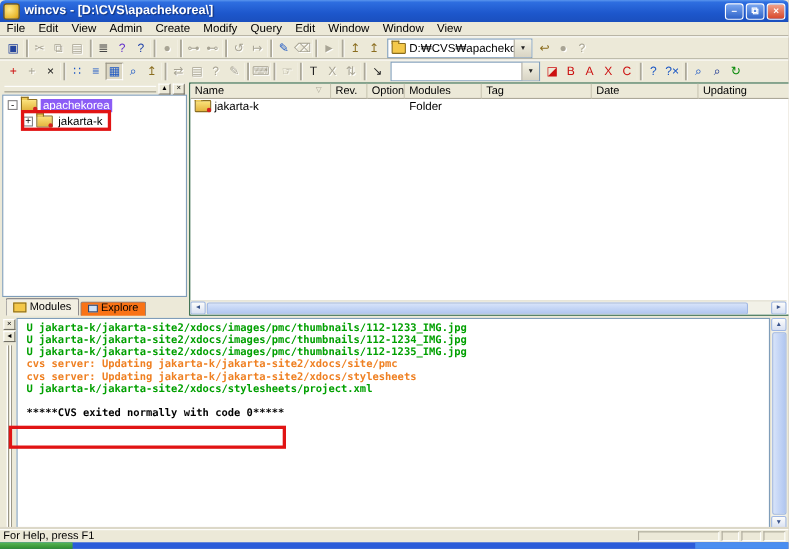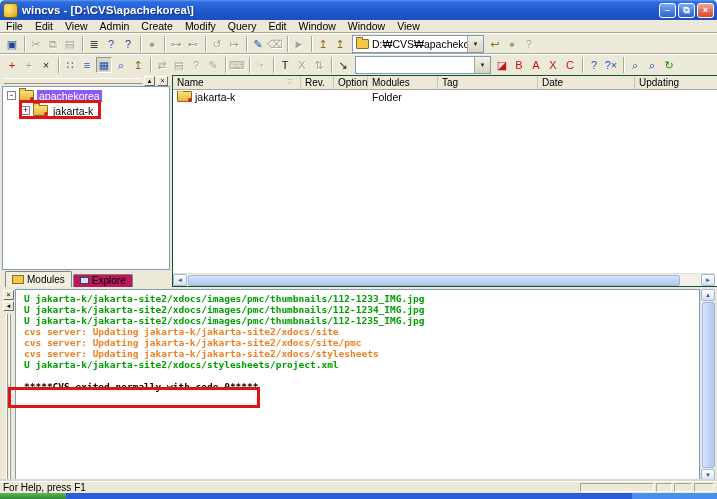--- a/index.html
+++ b/index.html
@@ -59,21 +59,21 @@
     box-sizing:border-box;flex:none;}
   .folder{width:13px;height:9px;background:linear-gradient(#FBE27A,#E3B53E);border:1px solid #8a6d1f;border-radius:1px;
     position:relative;flex:none;}
   .folder::before{content:"";position:absolute;top:-3px;left:-1px;width:5px;height:2px;background:#EFCB55;
     border:1px solid #8a6d1f;border-bottom:none;}
   .folder::after{content:"";position:absolute;right:-1px;bottom:-1px;width:4px;height:4px;background:#D42020;border-radius:50%;}
   .tlabel{white-space:nowrap;padding:0 2px;}
   .tlabel.sel{background:#8b5cf6;color:#fff;}
   .tabsrow{height:17px;display:flex;align-items:flex-end;padding-left:3px;gap:1px;}
   .tab{display:inline-flex;align-items:center;gap:3px;height:13px;padding:0 6px 1px;border:1px solid #848284;border-bottom:none;
-    border-radius:2px 2px 0 0;background:#be185d;font-size:10px;box-sizing:border-box;}
+    border-radius:2px 2px 0 0;background:#f97316;font-size:10px;box-sizing:border-box;}
   .tab.active{height:16px;background:#F2EFE2;}
   .ticon{flex:none;}
   .tab.modules .ticon{width:10px;height:7px;background:#F4C84A;border:1px solid #8a6d1f;}
   .tab.explore .ticon{width:9px;height:7px;background:#cfe2f8;border:1px solid #334466;box-sizing:border-box;}
 
   .filepanel{position:absolute;left:172px;top:1px;width:604px;height:212px;background:#fff;border:1px solid #14532d;
     box-sizing:border-box;overflow:hidden;}
   .flhead{display:flex;height:14px;background:#ECE9D8;position:relative;}
   .hcell{border-right:1px solid #C9C5B2;border-bottom:1px solid #ACA899;box-sizing:border-box;font-size:10px;
     padding:1px 0 0 4px;white-space:nowrap;overflow:hidden;}
@@ -366,21 +366,20 @@
   <div class="consolewrap">
     <div class="cdock">
       <span class="dbtn">×</span>
       <span class="dbtn">◂</span>
       <span class="cgrip"></span>
     </div>
     <div class="cfield">
         <div class="cline green" data-idx="1">U jakarta-k/jakarta-site2/xdocs/images/pmc/thumbnails/112-1233_IMG.jpg</div>
         <div class="cline green" data-idx="2">U jakarta-k/jakarta-site2/xdocs/images/pmc/thumbnails/112-1234_IMG.jpg</div>
         <div class="cline green" data-idx="3">U jakarta-k/jakarta-site2/xdocs/images/pmc/thumbnails/112-1235_IMG.jpg</div>
-        <div class="cline orange" data-idx="4">cvs server: Updating jakarta-k/jakarta-site2/xdocs/site</div>
         <div class="cline orange" data-idx="5">cvs server: Updating jakarta-k/jakarta-site2/xdocs/site/pmc</div>
         <div class="cline orange" data-idx="6">cvs server: Updating jakarta-k/jakarta-site2/xdocs/stylesheets</div>
         <div class="cline green" data-idx="7">U jakarta-k/jakarta-site2/xdocs/stylesheets/project.xml</div>
         <div class="cline blank" data-idx="8"></div>
         <div class="cline black" data-idx="9">*****CVS exited normally with code 0*****</div>
       </div>
     <div class="cvscroll">
       <span class="sbtn">▲</span>
       <span class="vthumb"></span>
       <span class="sbtn">▼</span>

